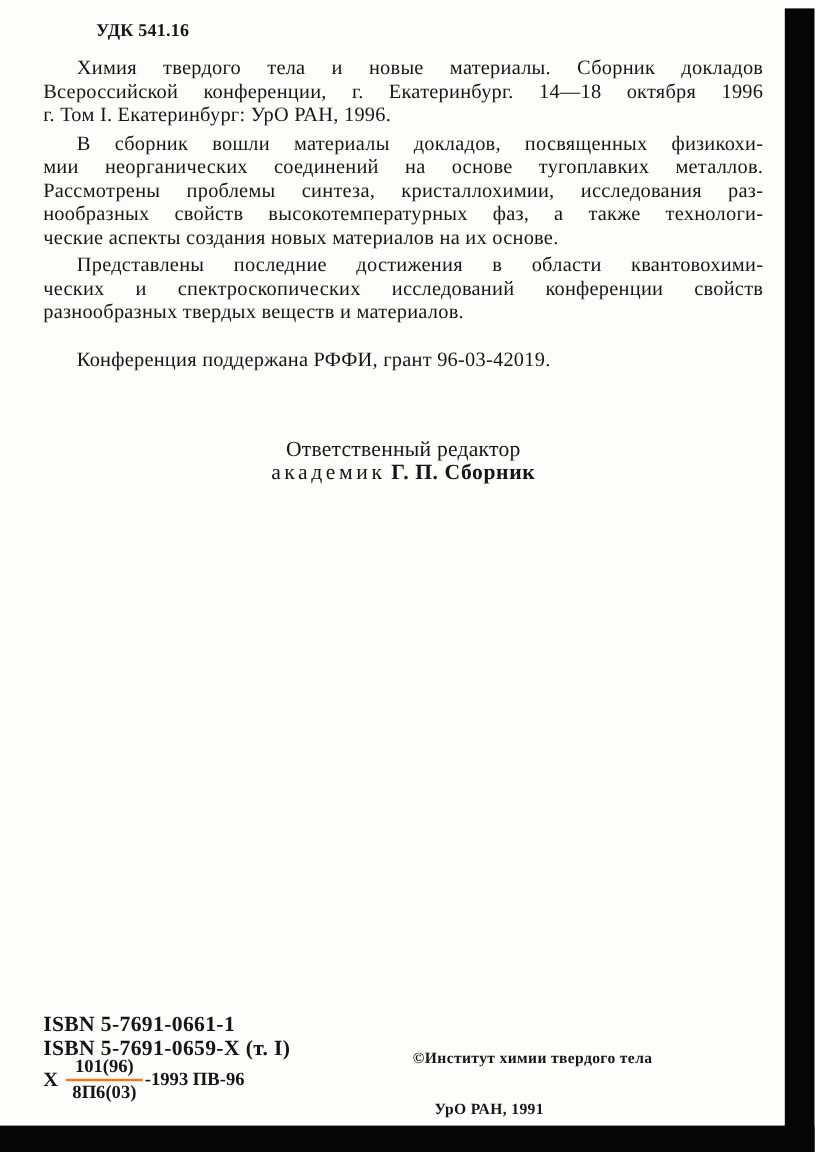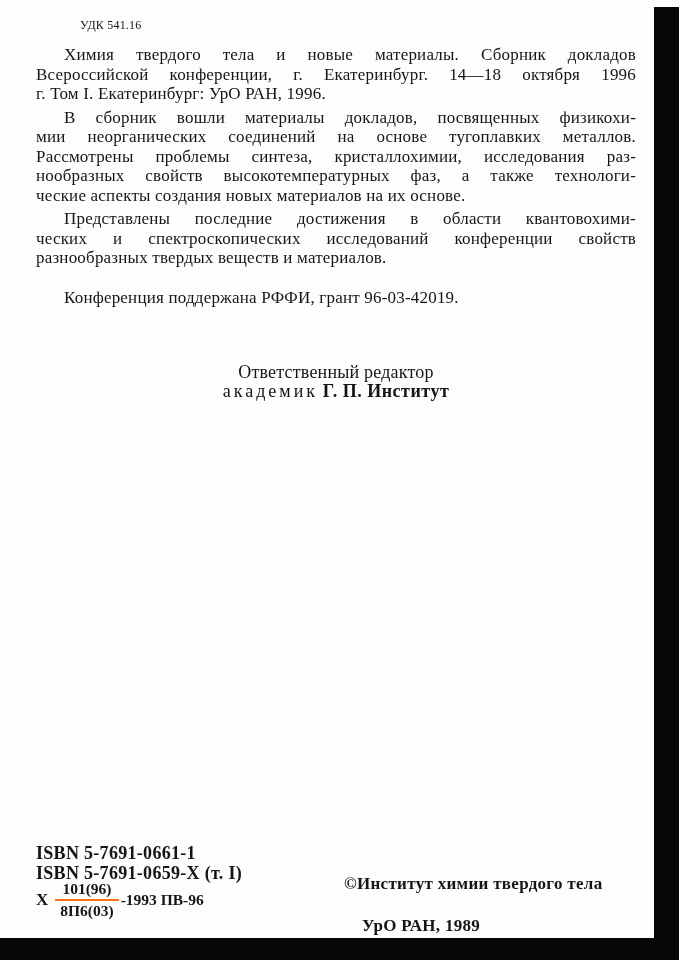--- a/index.html
+++ b/index.html
@@ -38,22 +38,22 @@
     position: absolute;
     top: 18px;
     left: 36px;
     width: 600px;
     font-size: 17px;
     letter-spacing: 0.2px;
   }
   .udk {
     margin-left: 44px;
     margin-bottom: 12px;
-    font-weight: normal;
-    font-size: 12px;
+    font-weight: bold;
+    font-size: 15px;
   }
   .para { margin: 0 0 4px 0; }
   .para.gap-top { margin-top: 20px; }
   .ln {
     line-height: 19.5px;
     white-space: nowrap;
     font-family: Liberation Serif, serif;
   }
   .ln.jl {
     white-space: normal;
@@ -96,21 +96,21 @@
   .frac .num {
     padding: 0 5px 1px 5px;
     border-bottom: 2px solid #f97316;
   }
   .frac .den { padding: 1px 5px 0 5px; }
   .cat-suffix { margin-left: 2px; }
 
   .copy1, .copy2 {
     position: absolute;
     font-weight: bold;
-    font-size: 17px;
+    font-size: 13px;
     letter-spacing: 0.3px;
   }
   .copy1 { left: 344px; top: 874px; }
   .copy2 { left: 362px; top: 916px; }
 </style>
 </head>
 <body>
 
 <div class="page">
 
@@ -140,37 +140,37 @@
 
     <div class="para gap-top">
       <div class="ln fi">Конференция поддержана РФФИ, грант 96-03-42019.</div>
     </div>
 
     <div class="editor-block">
       <div class="editor-role">Ответственный редактор</div>
       <div>
         <span class="editor-rank">академик</span>
         <span> </span>
-        <span class="editor-name">Г. П. Институт</span>
+        <span class="editor-name">Г. П. Сборник</span>
       </div>
     </div>
 
   </div>
 
   <div class="isbn1">ISBN 5-7691-0661-1</div>
   <div class="isbn2">ISBN 5-7691-0659-X (т. I)</div>
 
   <div class="catalog">
     <span class="cat-prefix">Х</span>
     <span class="frac">
       <span class="num" style="display:block">101(96)</span>
       <span class="den" style="display:block">8П6(03)</span>
     </span>
     <span class="cat-suffix">-1993 ПВ-96</span>
   </div>
 
   <div class="copy1">©Институт химии твердого тела</div>
-  <div class="copy2">УрО РАН, 1989</div>
+  <div class="copy2">УрО РАН, 1991</div>
 
   <div class="scan-bar-right"></div>
   <div class="scan-bar-bottom"></div>
 
 </div>
 
 </body></html>

